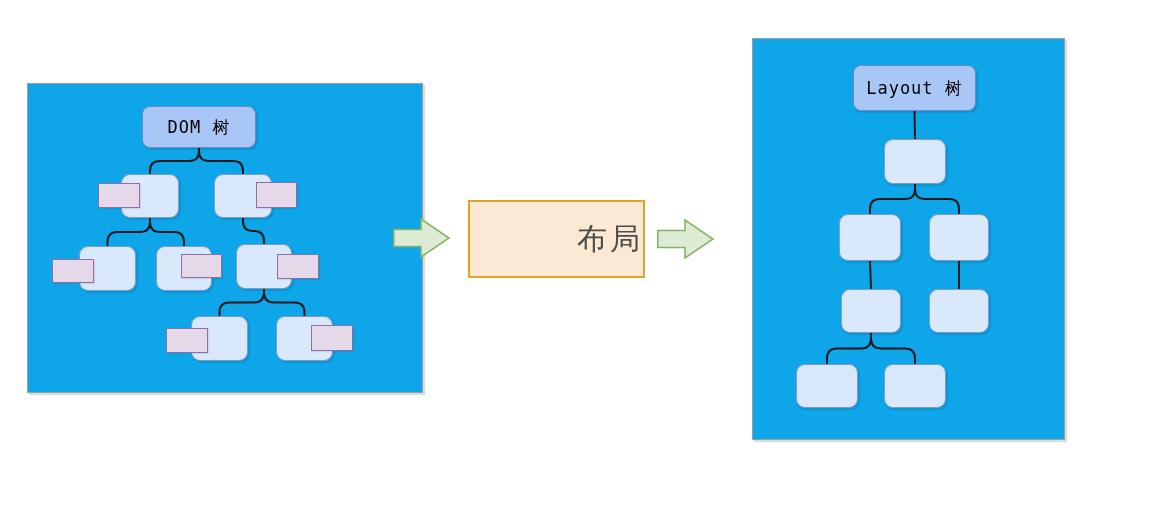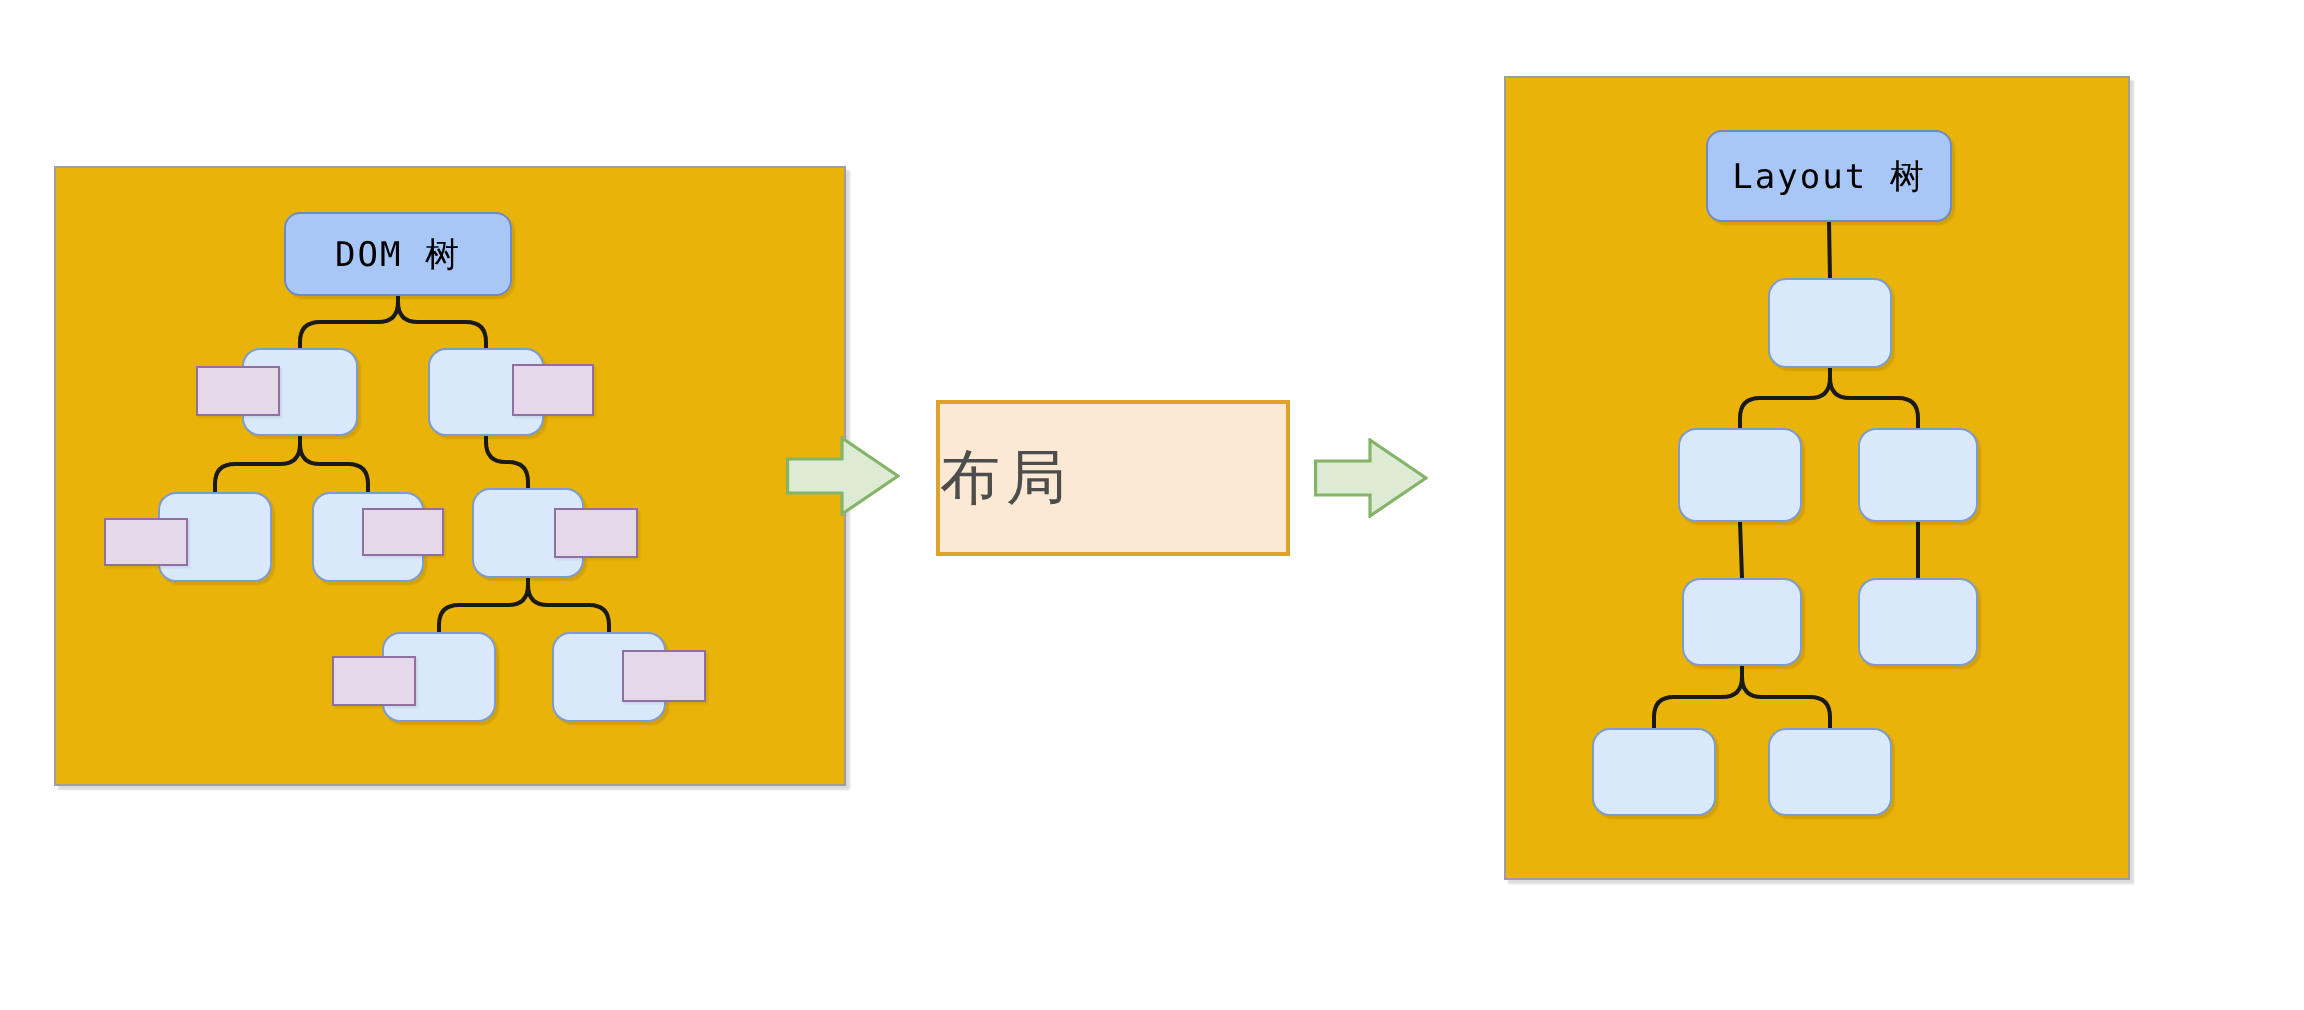--- a/index.html
+++ b/index.html
@@ -1,20 +1,20 @@
 <!DOCTYPE html>
 <html style="--node-fill: #dae8fc; --node-border: #7c9cd0; --header-fill: #a9c7f6; --header-border: #6e89c8; --overlay-fill: #e5d8e8; --overlay-border: #9070a2; --arrow-fill: #ddebd4; --arrow-border: #85b468; --process-fill: #fce9d3; --process-border: #dfa32b; --process-text: #4d4d4d; --connector: #1a1a1a; --panel-border: #9e9e9e;"><head>
 <meta charset="utf-8">
 <style>
   html,body{margin:0;padding:0;background:#ffffff;}
   body{width:1152px;height:505px;overflow:hidden;
        font-family:"DejaVu Sans Mono","DejaVu Sans",monospace;}
   .canvas{position:relative;width:1152px;height:505px;background:#ffffff;}
 
-  .panel{position:absolute;background:#eab308;box-sizing:border-box;
+  .panel{position:absolute;background:#0ea5e9;box-sizing:border-box;
          border:1px solid var(--panel-border,#9e9e9e);
          box-shadow:2px 2px 1px rgba(0,0,0,0.14);padding-left:42px;}
   #left-panel{left:27px;top:83px;width:396px;height:310px;}
   #right-panel{left:752px;top:38px;width:313px;height:402px;}
 
   .edges{position:absolute;left:0;top:0;width:100%;height:100%;overflow:visible;}
   .edge{fill:none;stroke:var(--connector,#1a1a1a);stroke-width:2;stroke-linecap:round;}
 
   .node{position:absolute;box-sizing:border-box;border-radius:9px;
         background:var(--node-fill,#dae8fc);
@@ -25,21 +25,21 @@
         display:flex;align-items:center;justify-content:center;
         font-size:17px;color:#000;letter-spacing:1px;white-space:nowrap;}
   .overlay{position:absolute;box-sizing:border-box;
         background:var(--overlay-fill,#e5d8e8);
         border:1.5px solid var(--overlay-border,#9070a2);
         box-shadow:1px 1px 1px rgba(0,0,0,0.08);}
 
   .process-box{position:absolute;left:468px;top:200px;width:177px;height:78px;
         box-sizing:border-box;background:var(--process-fill,#fce9d3);
         border:2px solid var(--process-border,#dfa32b);
-        display:flex;align-items:center;justify-content:flex-start;
+        display:flex;align-items:center;justify-content:flex-end;
         font-family:"DejaVu Sans","Liberation Sans",sans-serif;
         font-size:30px;color:var(--process-text,#4d4d4d);letter-spacing:3px;}
 
   .block-arrow{position:absolute;width:57px;height:40px;}
   #arrow-1{left:393px;top:218px;}
   #arrow-2{left:657px;top:219px;}
   .block-arrow polygon{fill:var(--arrow-fill,#ddebd4);
         stroke:var(--arrow-border,#85b468);stroke-width:1.6;}
 </style>
 </head>

